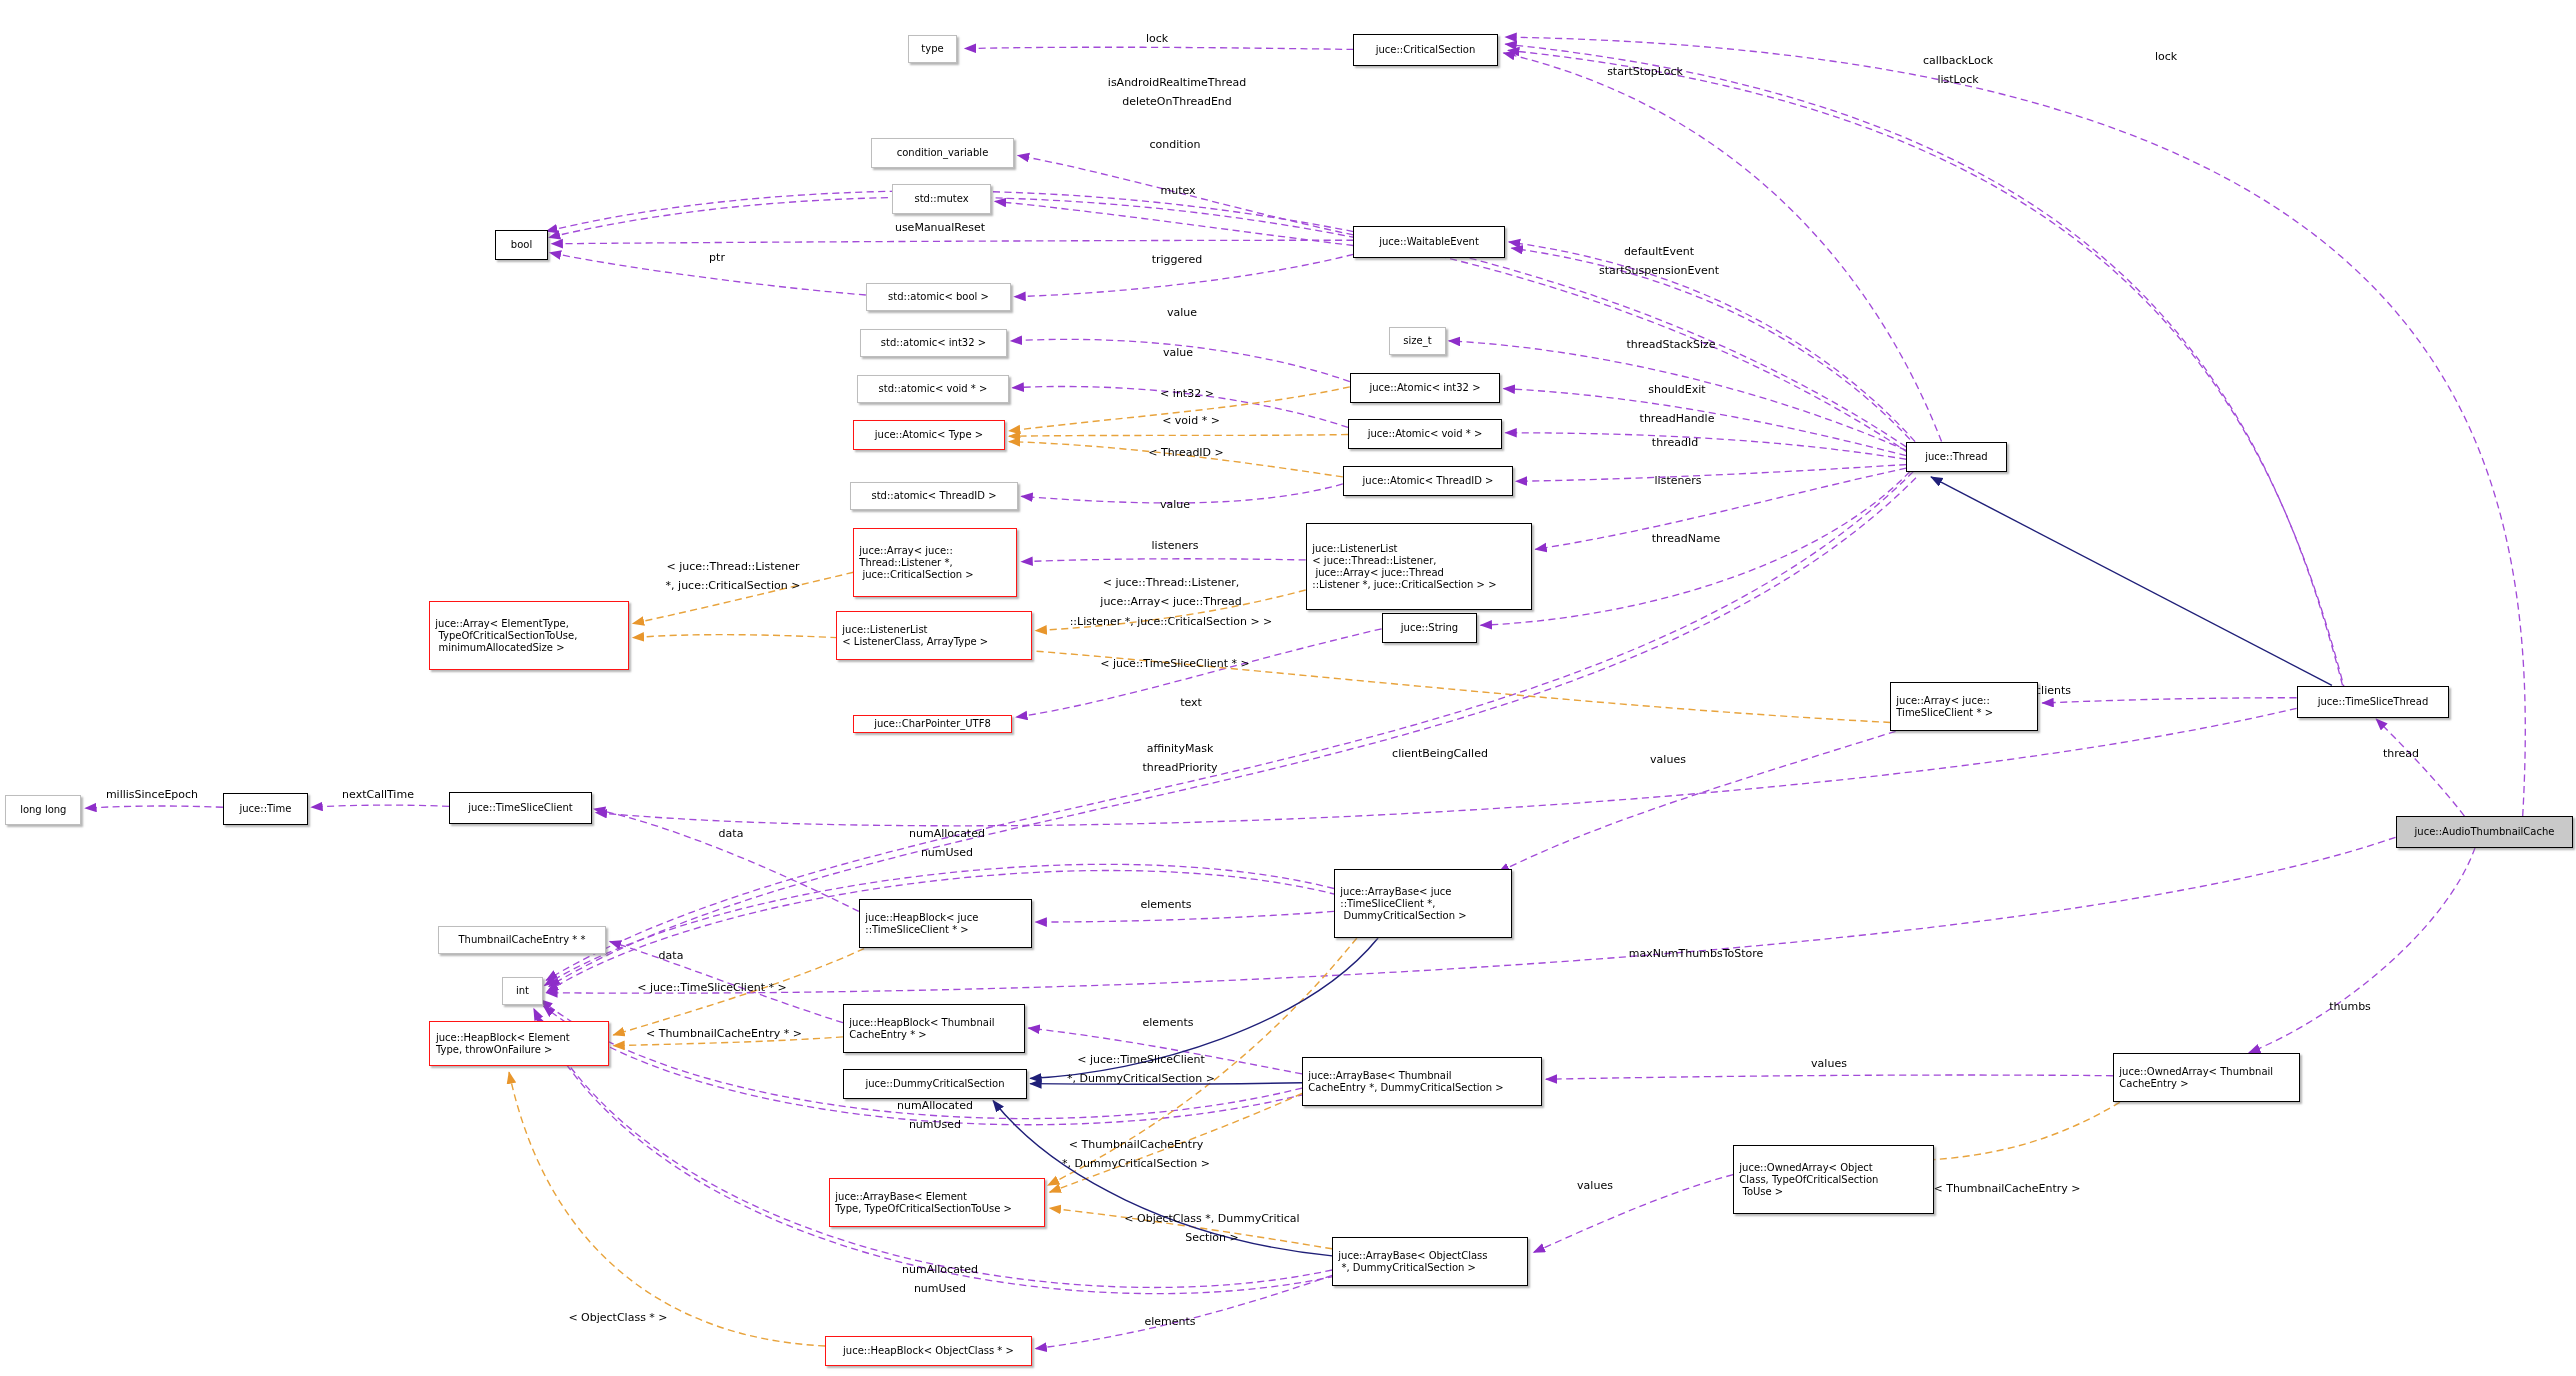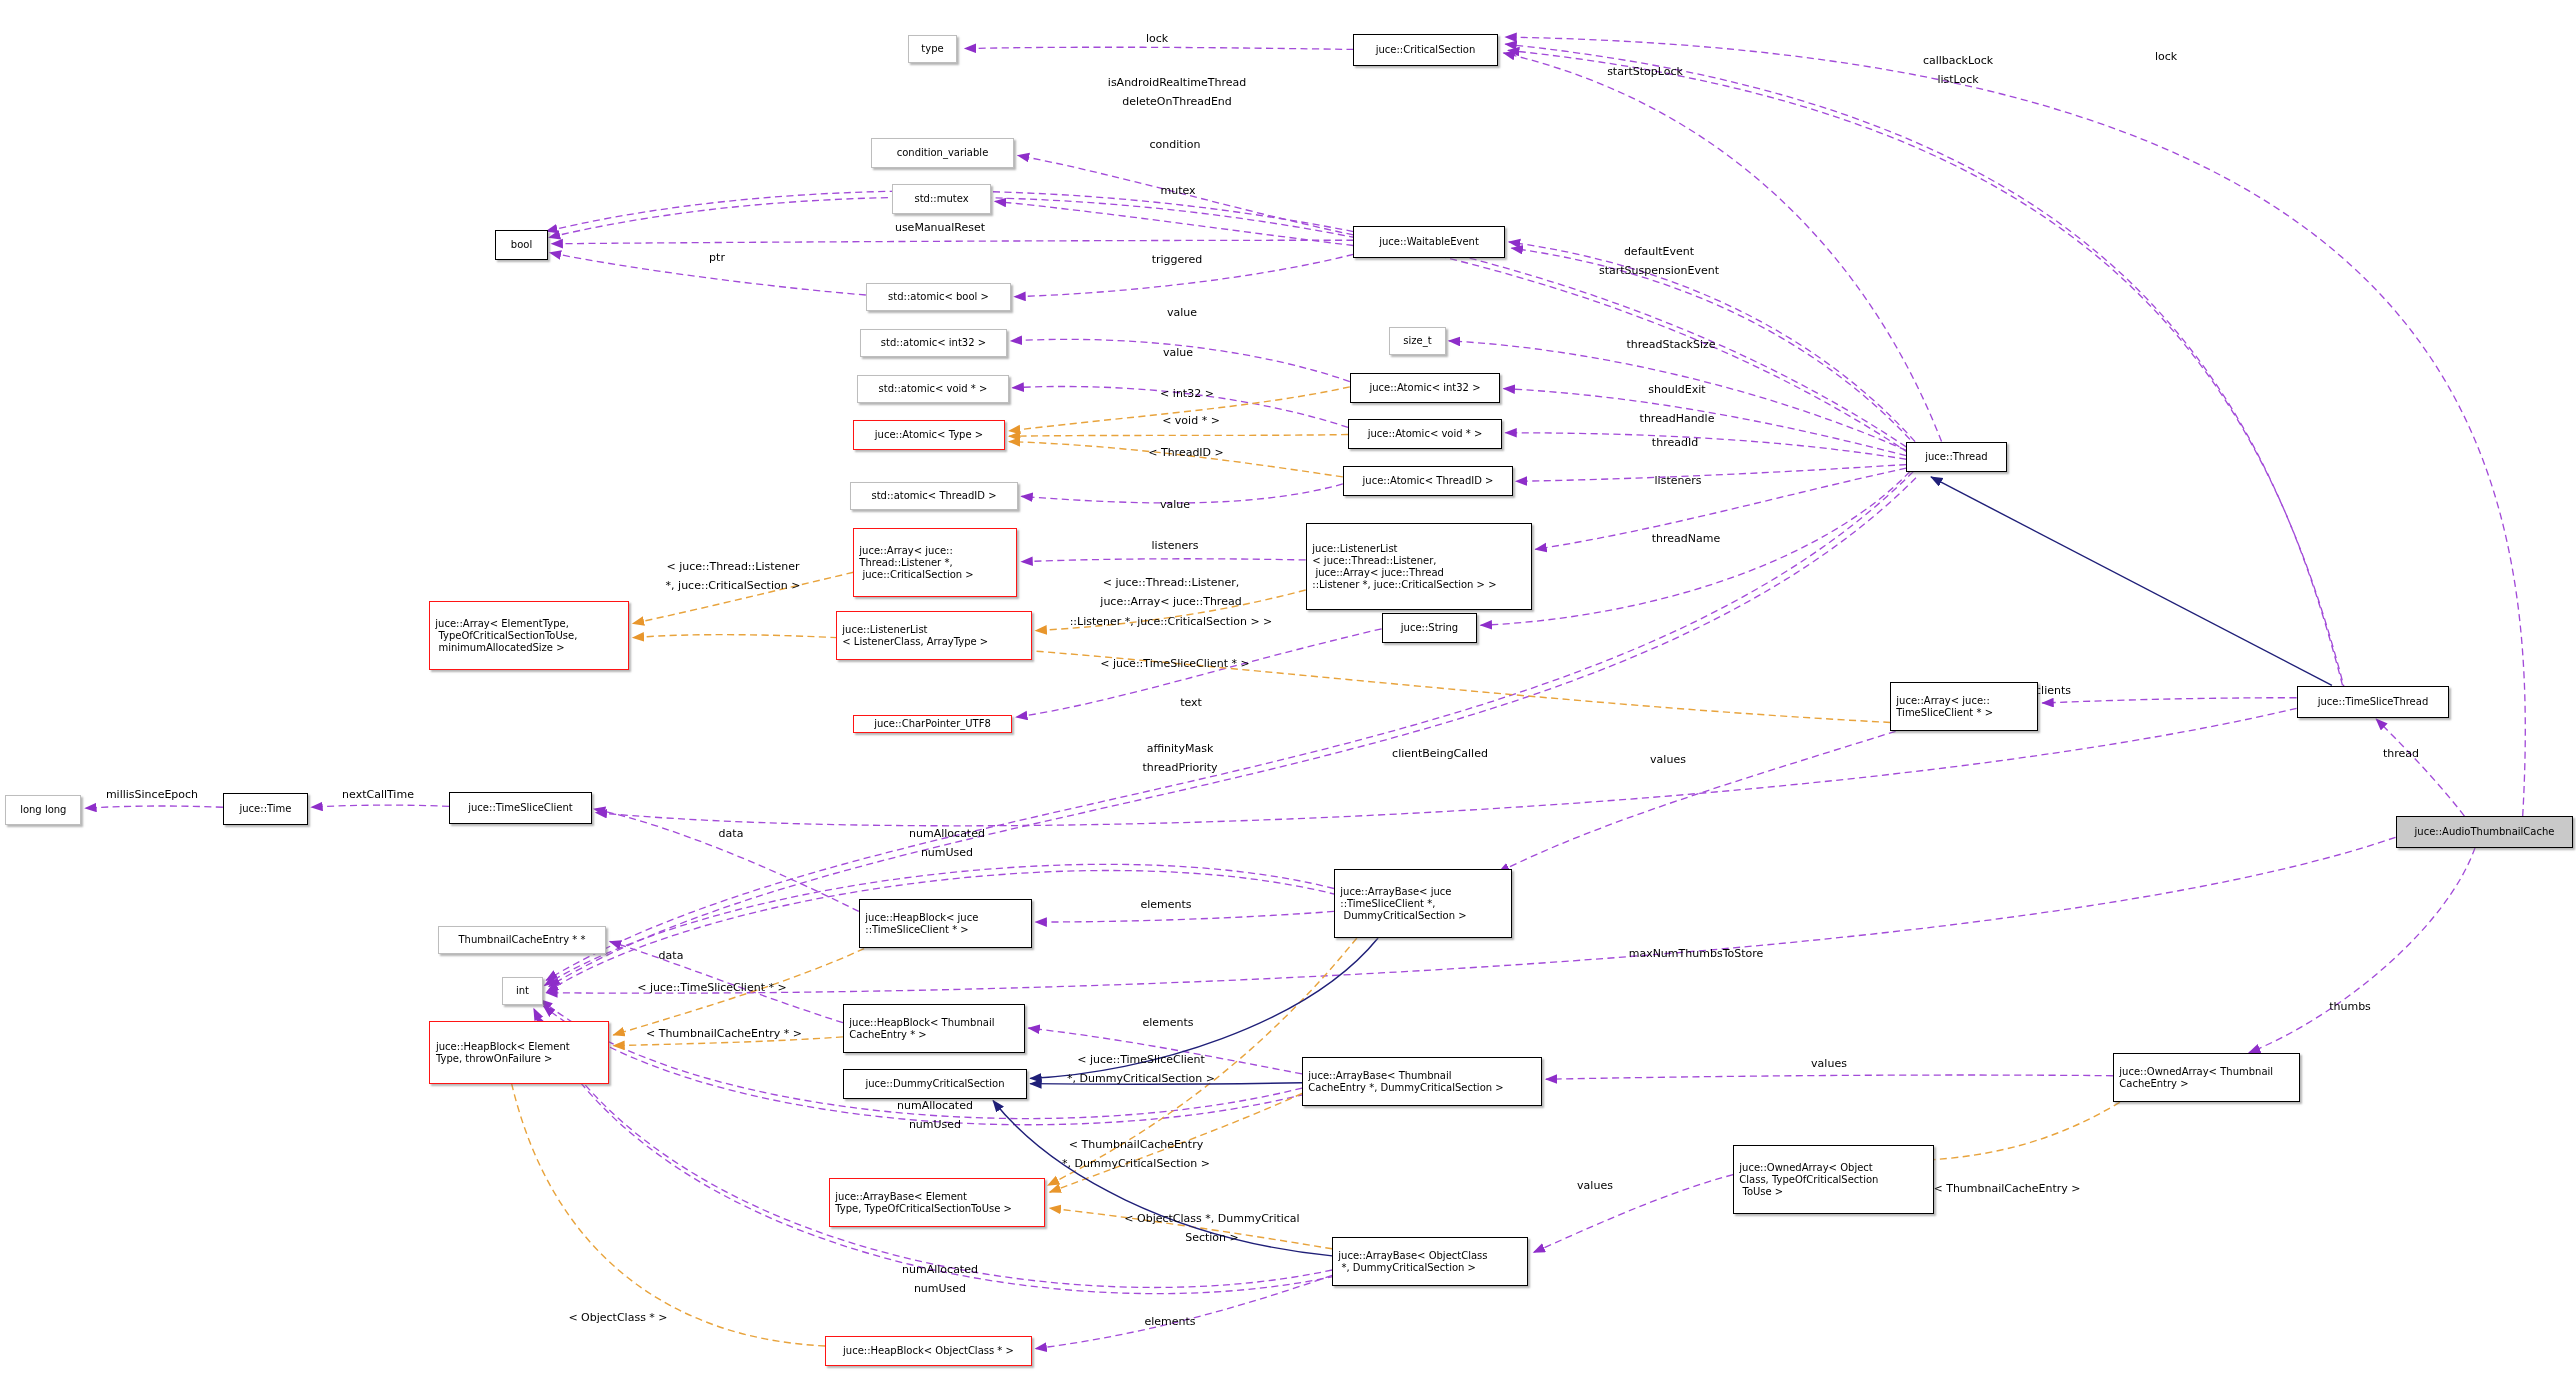--- a/index.html
+++ b/index.html
@@ -207,21 +207,21 @@
     <div class="node external single" style="left: 5.3px; top: 795px; width: 76px; height: 30px;">long long</div>
     <div class="node class single" style="left: 223px; top: 793px; width: 85px; height: 32px;">juce::Time</div>
     <div class="node class single" style="left: 449px; top: 792px; width: 143px; height: 32px;">juce::TimeSliceClient</div>
     <div class="node class multi" style="left: 859px; top: 899px; width: 173px; height: 49px;">juce::HeapBlock&lt; juce
 ::TimeSliceClient * &gt;</div>
     <div class="node class multi" style="left: 1334px; top: 869px; width: 178px; height: 69px;">juce::ArrayBase&lt; juce
 ::TimeSliceClient *,
  DummyCriticalSection &gt;</div>
     <div class="node external single" style="left: 438px; top: 926px; width: 168px; height: 28px;">ThumbnailCacheEntry * *</div>
     <div class="node external single" style="left: 502px; top: 977px; width: 41px; height: 28px;">int</div>
-    <div class="node template multi" style="left: 429px; top: 1021px; width: 180px; height: 63px; padding-left: 6px;">juce::HeapBlock&lt; Element
+    <div class="node template multi" style="left: 429px; top: 1021px; width: 180px; height: 45px; padding-left: 6px;">juce::HeapBlock&lt; Element
 Type, throwOnFailure &gt;</div>
     <div class="node class multi" style="left: 843px; top: 1004px; width: 182px; height: 49px;">juce::HeapBlock&lt; Thumbnail
 CacheEntry * &gt;</div>
     <div class="node class single" style="left: 843px; top: 1069px; width: 184px; height: 30px;">juce::DummyCriticalSection</div>
     <div class="node class multi" style="left: 1302px; top: 1057px; width: 240px; height: 49px;">juce::ArrayBase&lt; Thumbnail
 CacheEntry *, DummyCriticalSection &gt;</div>
     <div class="node class multi" style="left: 2113px; top: 1053px; width: 187px; height: 49px;">juce::OwnedArray&lt; Thumbnail
 CacheEntry &gt;</div>
     <div class="node template multi" style="left: 829px; top: 1178px; width: 216px; height: 49px;">juce::ArrayBase&lt; Element
 Type, TypeOfCriticalSectionToUse &gt;</div>

